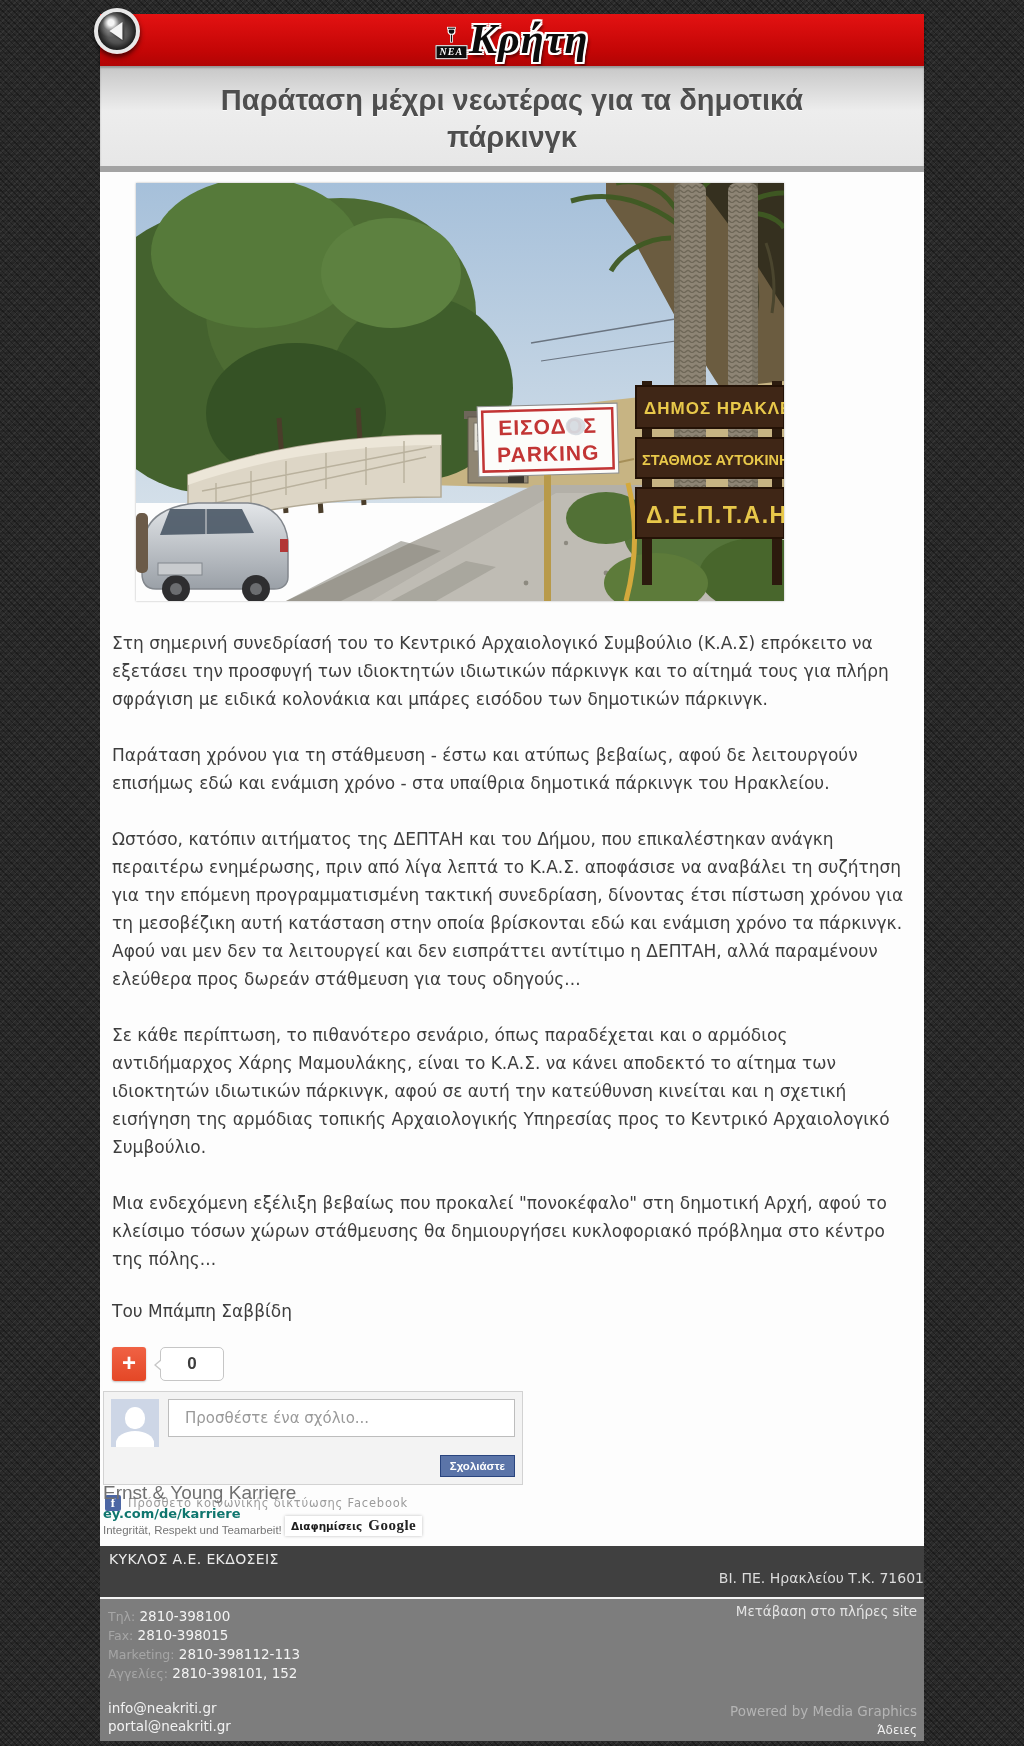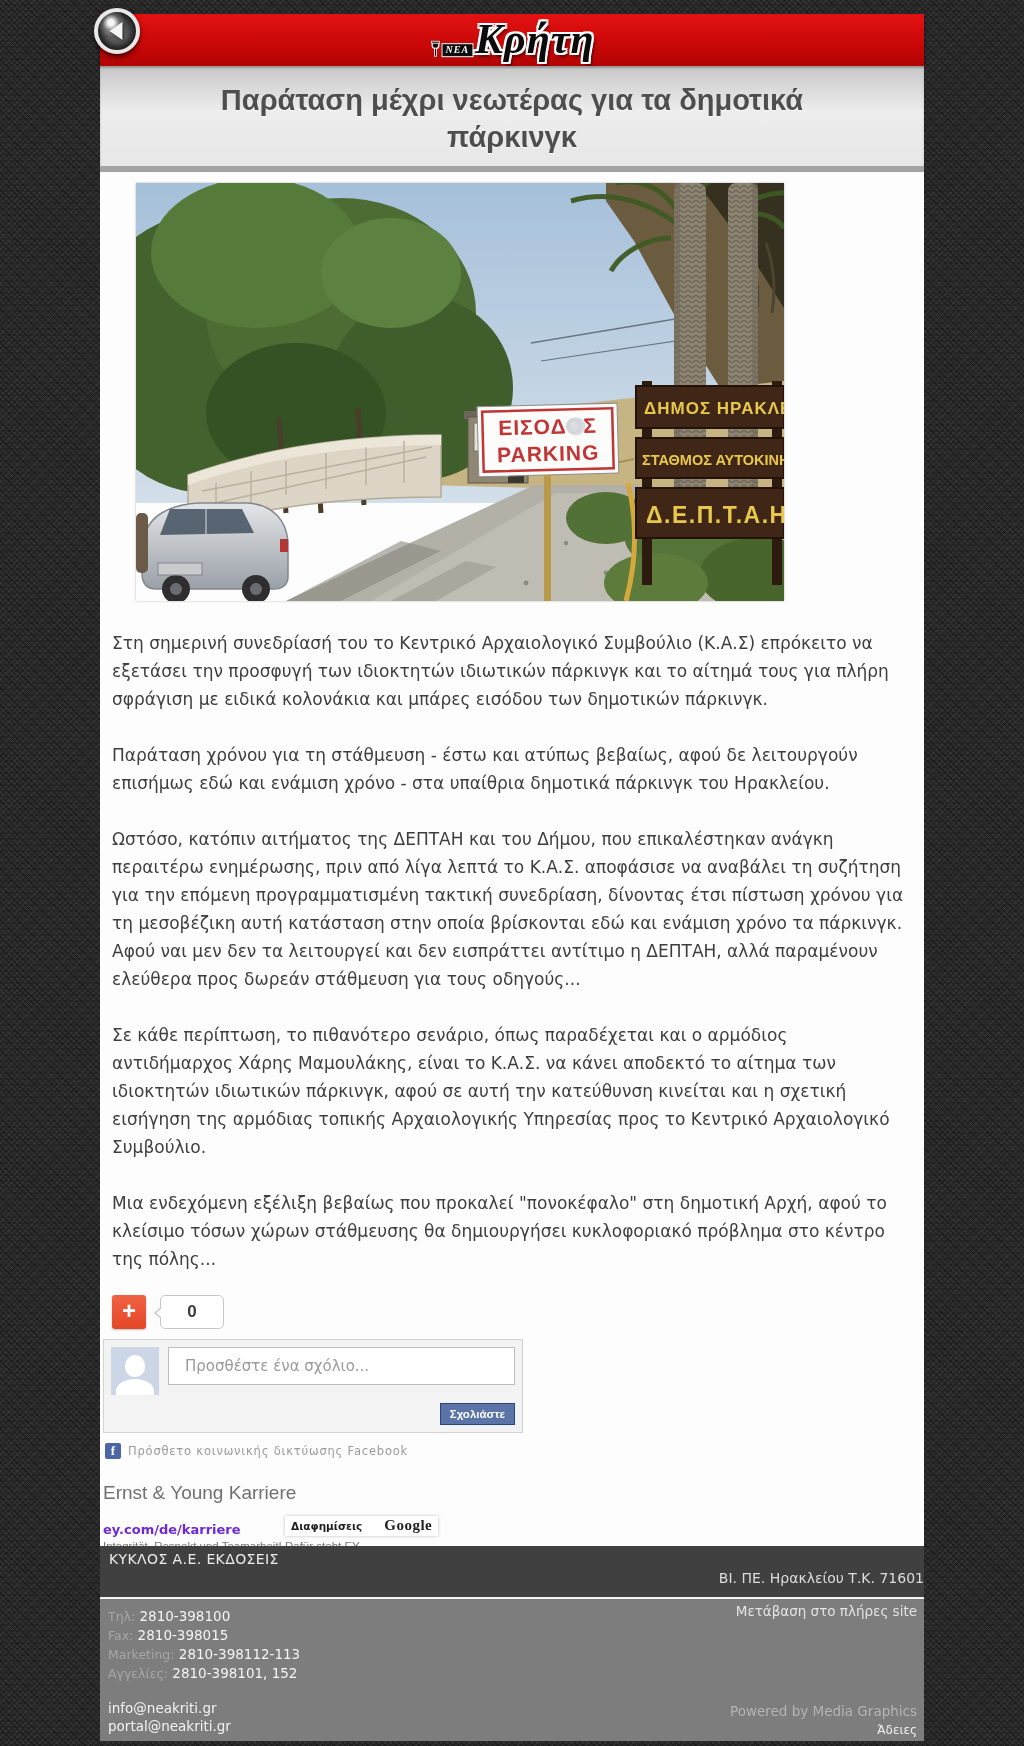--- a/index.html
+++ b/index.html
@@ -29,21 +29,21 @@
     border:4px solid #e8e8e8;
     box-shadow:0 3px 5px rgba(0,0,0,.65), inset 0 -4px 6px rgba(0,0,0,.55);
     cursor:pointer;
   }
   .back-arrow {
     position:absolute; left:50%; top:50%; transform:translate(-58%,-50%);
     width:0; height:0; border:9px solid transparent; border-left:none;
     border-right:13px solid #f4f4f4; filter:drop-shadow(1px 1px 1px rgba(0,0,0,.6));
   }
   .logo { position:absolute; left:50%; top:50%; transform:translate(-50%,-52%); display:flex; align-items:flex-end; }
-  .logo-left { display:flex; flex-direction:row; align-items:center; margin-right:2px; }
+  .logo-left { display:flex; flex-direction:column; align-items:center; margin-right:2px; }
   .lamp-icon { margin-bottom:1px; }
   .logo-nea {
     background:#0d0d0d; color:#fff; border:1px solid #fff;
     font:italic 700 10px "Liberation Serif", serif; padding:0 3px 1px; letter-spacing:1px;
   }
   .logo-kriti {
     font:italic 700 42px/40px "Liberation Serif", serif; color:#0c0c0c; letter-spacing:1px;
     text-shadow:-2px -2px 0 #fff, 2px -2px 0 #fff, -2px 2px 0 #fff, 2px 2px 0 #fff,
                  0 -2px 0 #fff, 0 2px 0 #fff, -2px 0 0 #fff, 2px 0 0 #fff, 3px 4px 3px rgba(0,0,0,.55);
   }
@@ -94,25 +94,25 @@
   .fb-submit { background:#5b74a8; border:1px solid #29447e; color:#fff;
     font:700 11.5px "Liberation Sans", sans-serif; padding:4px 9px; cursor:pointer; }
 
   .fb-attr { margin:10px 0 0 5px; display:flex; align-items:center; }
   .fb-attr-icon { width:16px; height:16px; background:#4c66a4; border-radius:2px; color:#fff;
     font:700 13px/15px "Liberation Serif", serif; text-align:center; flex:none; cursor:pointer; }
   .fb-attr-text { margin-left:7px; font-size:11.5px; letter-spacing:.8px; color:#9a9a9a; cursor:pointer; }
 
   .ad-block { position:absolute; left:3px; bottom:2px; width:560px; height:62px; }
   .ad-title { font:19px "Liberation Sans", sans-serif; color:#707070; cursor:pointer; }
-  .ad-url { font:700 13px "DejaVu Sans", sans-serif; color:#6d28d9; margin-top:18px; cursor:pointer; }
+  .ad-url { font:700 13px "DejaVu Sans", sans-serif; color:#0f766e; margin-top:2px; cursor:pointer; }
   .ad-desc { font:11.5px "Liberation Sans", sans-serif; color:#757575; margin-top:2px; width:300px; line-height:14px; }
   .ad-badge { position:absolute; left:182px; top:34px; background:#fff; padding:1px 6px 2px;
     display:flex; align-items:baseline; box-shadow:0 0 3px rgba(0,0,0,.25); cursor:pointer; }
-  .ad-badge-label { font:700 10.5px "DejaVu Sans", sans-serif; color:#1d1d1d; margin-right:22px; }
+  .ad-badge-label { font:700 10.5px "DejaVu Sans", sans-serif; color:#1d1d1d; margin-right:6px; }
   .ad-badge-brand { font:700 15px "Liberation Serif", serif; color:#222; letter-spacing:.5px; }
 
   
   .bar1 { height:51px; background:#404040; padding:5px 0 14px 9px; }
   .bar1 .line1 { font-size:14px; color:#ececec; letter-spacing:.4px; }
   .bar1 .line2 { font-size:14px; color:#dcdcdc; margin-top:3px;text-align:right; }
   .white-line { height:2px; background:#f4f4f4; }
   .footer { height:142px; background:#7d7d7d; position:relative; font-size:13.5px; }
   .full-site { position:absolute; right:7px; top:4px; color:#e3e3e3; cursor:pointer; }
   .contacts { position:absolute; left:8px; top:8px; }
@@ -261,20 +261,21 @@
         </g>
         <rect x="0" y="330" width="12" height="60" rx="5" fill="#6b5a48"></rect>
       </svg>
     </div>
 
     <p class="article-p">Στη σημερινή συνεδρίασή του το Κεντρικό Αρχαιολογικό Συμβούλιο (Κ.Α.Σ) επρόκειτο να εξετάσει την προσφυγή των ιδιοκτητών ιδιωτικών πάρκινγκ και το αίτημά τους για πλήρη σφράγιση με ειδικά κολονάκια και μπάρες εισόδου των δημοτικών πάρκινγκ.</p>
     <p class="article-p">Παράταση χρόνου για τη στάθμευση - έστω και ατύπως βεβαίως, αφού δε λειτουργούν επισήμως εδώ και ενάμιση χρόνο - στα υπαίθρια δημοτικά πάρκινγκ του Ηρακλείου.</p>
     <p class="article-p">Ωστόσο, κατόπιν αιτήματος της ΔΕΠΤΑΗ και του Δήμου, που επικαλέστηκαν ανάγκη περαιτέρω ενημέρωσης, πριν από λίγα λεπτά το Κ.Α.Σ. αποφάσισε να αναβάλει τη συζήτηση για την επόμενη προγραμματισμένη τακτική συνεδρίαση, δίνοντας έτσι πίστωση χρόνου για τη μεσοβέζικη αυτή κατάσταση στην οποία βρίσκονται εδώ και ενάμιση χρόνο τα πάρκινγκ. Αφού ναι μεν δεν τα λειτουργεί και δεν εισπράττει αντίτιμο η ΔΕΠΤΑΗ, αλλά παραμένουν ελεύθερα προς δωρεάν στάθμευση για τους οδηγούς...</p>
     <p class="article-p">Σε κάθε περίπτωση, το πιθανότερο σενάριο, όπως παραδέχεται και ο αρμόδιος αντιδήμαρχος Χάρης Μαμουλάκης, είναι το Κ.Α.Σ. να κάνει αποδεκτό το αίτημα των ιδιοκτητών ιδιωτικών πάρκινγκ, αφού σε αυτή την κατεύθυνση κινείται και η σχετική εισήγηση της αρμόδιας τοπικής Αρχαιολογικής Υπηρεσίας προς το Κεντρικό Αρχαιολογικό Συμβούλιο.</p>
     <p class="article-p">Μια ενδεχόμενη εξέλιξη βεβαίως που προκαλεί "πονοκέφαλο" στη δημοτική Αρχή, αφού το κλείσιμο τόσων χώρων στάθμευσης θα δημιουργήσει κυκλοφοριακό πρόβλημα στο κέντρο της πόλης...</p>
+    <p class="byline">Του Μπάμπη Σαββίδη</p>
 
     <div class="share-row">
       <div class="share-plus">+</div>
       <div class="share-count">0</div>
     </div>
 
     <div class="fb-box">
       <div class="fb-row">
         <div class="fb-avatar">
           <span class="head"></span>

